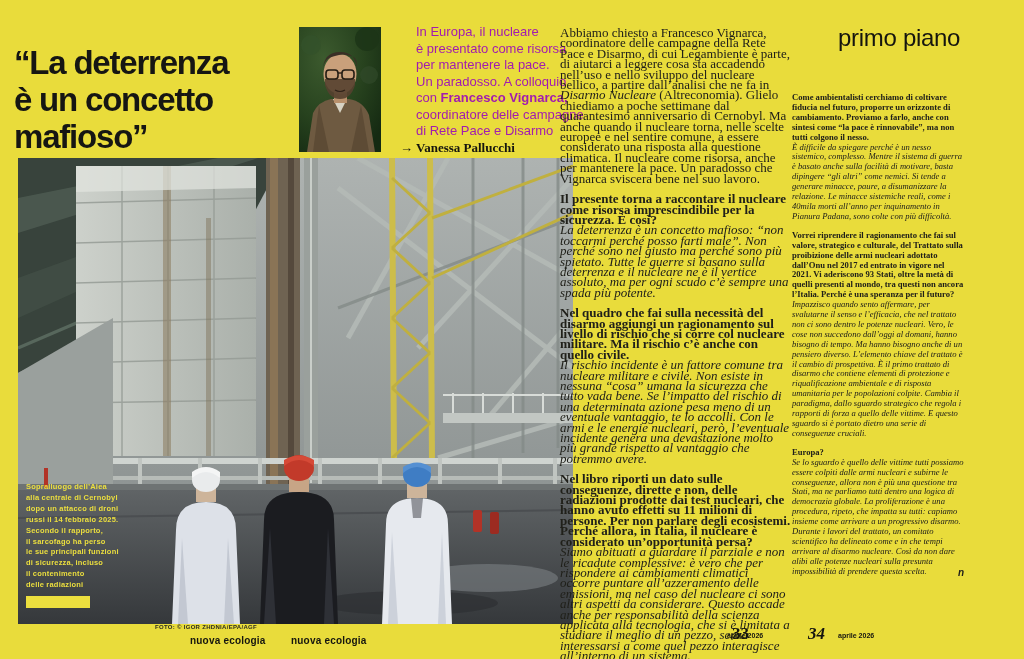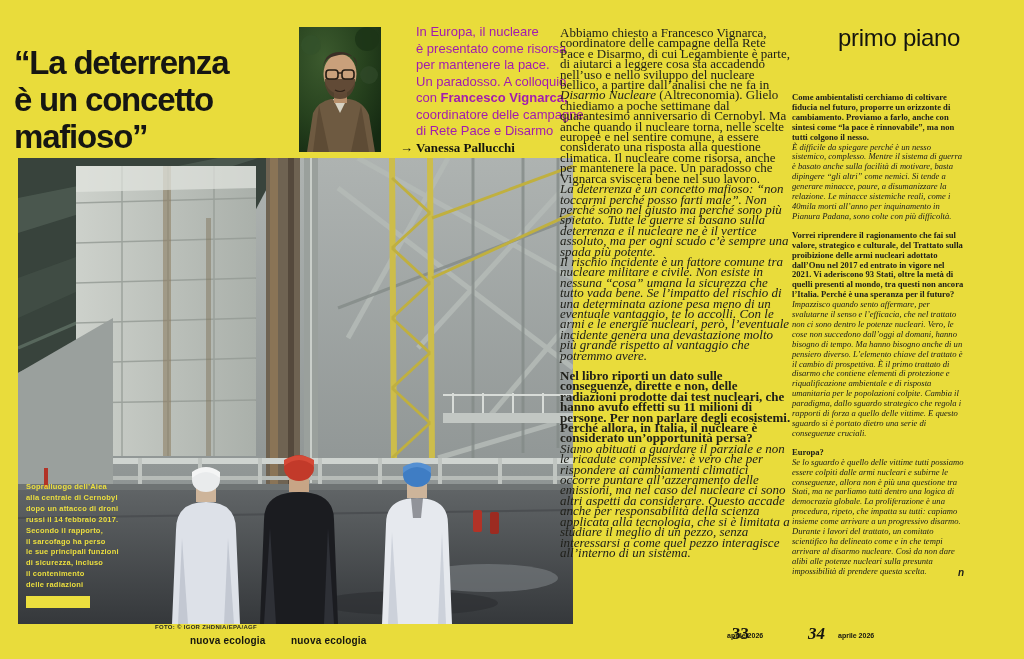--- a/index.html
+++ b/index.html
@@ -238,36 +238,38 @@
       <ellipse cx="399" cy="317" rx="14" ry="12" fill="#3f7dc4"></ellipse>
       <path d="M385,315 Q399,303 413,315 L413,309 Q399,300 385,309 Z" fill="#5590d2"></path>
       <path d="M393,340 L405,340 L403,360 L395,360 Z" fill="#3b3e44" opacity=".5"></path>
     </g>
   </svg>
 </div>
 
 <div class="abs caption">Sopralluogo dell’Aiea
 alla centrale di Cernobyl
 dopo un attacco di droni
-russi il 14 febbraio 2017.
+russi il 14 febbraio 2025.
 Secondo il rapporto,
 il sarcofago ha perso
 le sue principali funzioni
 di sicurezza, incluso
 il contenimento
 delle radiazioni</div>
 <div class="abs caption-box"></div>
 
 <div class="abs credit">FOTO: © IGOR ZHDNIA/EPA/AGF</div>
 <div class="abs logo logo1">nuova ecologia</div>
 <div class="abs logo logo2">nuova ecologia</div>
 
 <div class="abs colmid">
   <p><span>Abbiamo chiesto a Francesco Vignarca, coordinatore delle campagne della Rete Pace e Disarmo, di cui Legambiente è parte, di aiutarci a leggere cosa sta accadendo nell’uso e nello sviluppo del nucleare bellico, a partire dall’analisi che ne fa in </span><span class="ital">Disarmo Nucleare</span><span> (Altreconomia). Glielo chiediamo a poche settimane dal quarantesimo anniversario di Cernobyl. Ma anche quando il nucleare torna, nelle scelte europee e nel sentire comune, a essere considerato una risposta alla questione climatica. Il nucleare come risorsa, anche per mantenere la pace. Un paradosso che Vignarca sviscera bene nel suo lavoro.</span></p>
+  <p class="q">Il presente torna a raccontare il nucleare come risorsa imprescindibile per la sicurezza. È così?</p>
   <p class="a">La deterrenza è un concetto mafioso: “non toccarmi perché posso farti male”. Non perché sono nel giusto ma perché sono più spietato. Tutte le guerre si basano sulla deterrenza e il nucleare ne è il vertice assoluto, ma per ogni scudo c’è sempre una spada più potente.</p>
+  <p class="q">Nel quadro che fai sulla necessità del disarmo aggiungi un ragionamento sul livello di rischio che si corre col nucleare militare. Ma il rischio c’è anche con quello civile.</p>
   <p class="a">Il rischio incidente è un fattore comune tra nucleare militare e civile. Non esiste in nessuna “cosa” umana la sicurezza che tutto vada bene. Se l’impatto del rischio di una determinata azione pesa meno di un eventuale vantaggio, te lo accolli. Con le armi e le energie nucleari, però, l’eventuale incidente genera una devastazione molto più grande rispetto al vantaggio che potremmo avere.</p>
   <p class="q">Nel libro riporti un dato sulle conseguenze, dirette e non, delle radiazioni prodotte dai test nucleari, che hanno avuto effetti su 11 milioni di persone. Per non parlare degli ecosistemi. Perché allora, in Italia, il nucleare è considerato un’opportunità persa?</p>
   <p class="a">Siamo abituati a guardare il parziale e non le ricadute complessive: è vero che per rispondere ai cambiamenti climatici occorre puntare all’azzeramento delle emissioni, ma nel caso del nucleare ci sono altri aspetti da considerare. Questo accade anche per responsabilità della scienza applicata alla tecnologia, che si è limitata a studiare il meglio di un pezzo, senza interessarsi a come quel pezzo interagisce all’interno di un sistema.</p>
 </div>
 
 <div class="abs section-head">primo piano</div>
 
 <div class="abs colright">
   <p class="q">Come ambientalisti cerchiamo di coltivare fiducia nel futuro, proporre un orizzonte di cambiamento. Proviamo a farlo, anche con sintesi come “la pace è rinnovabile”, ma non tutti colgono il nesso.</p>
   <p class="a">È difficile da spiegare perché è un nesso sistemico, complesso. Mentre il sistema di guerra è basato anche sulla facilità di motivare, basta dipingere “gli altri” come nemici. Si tende a generare minacce, paure, a disumanizzare la relazione. Le minacce sistemiche reali, come i 40mila morti all’anno per inquinamento in Pianura Padana, sono colte con più difficoltà.</p>

